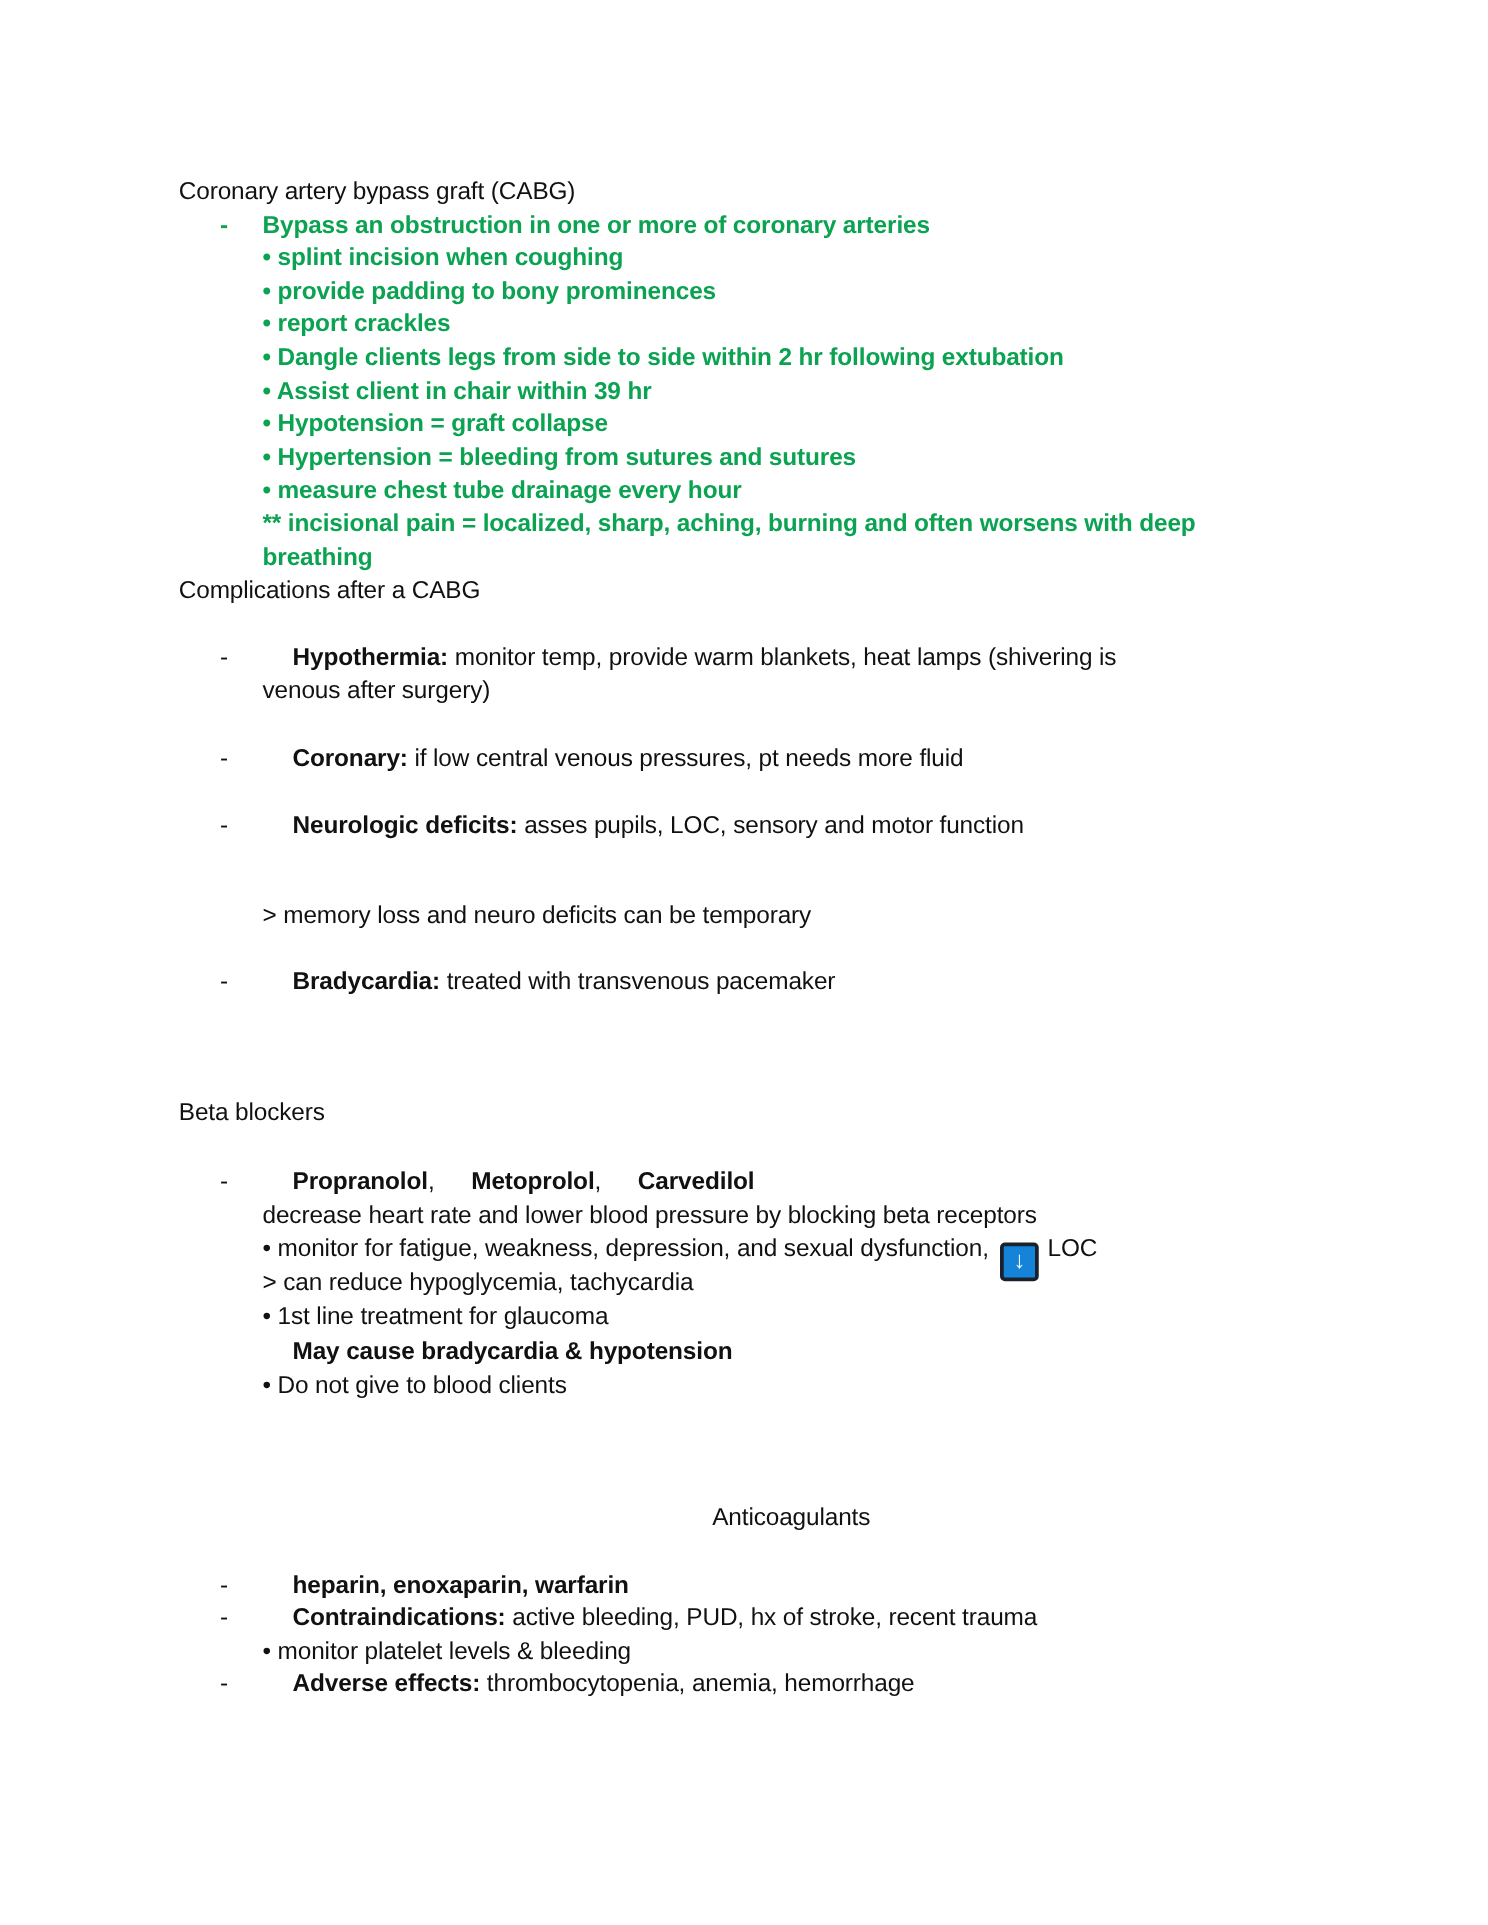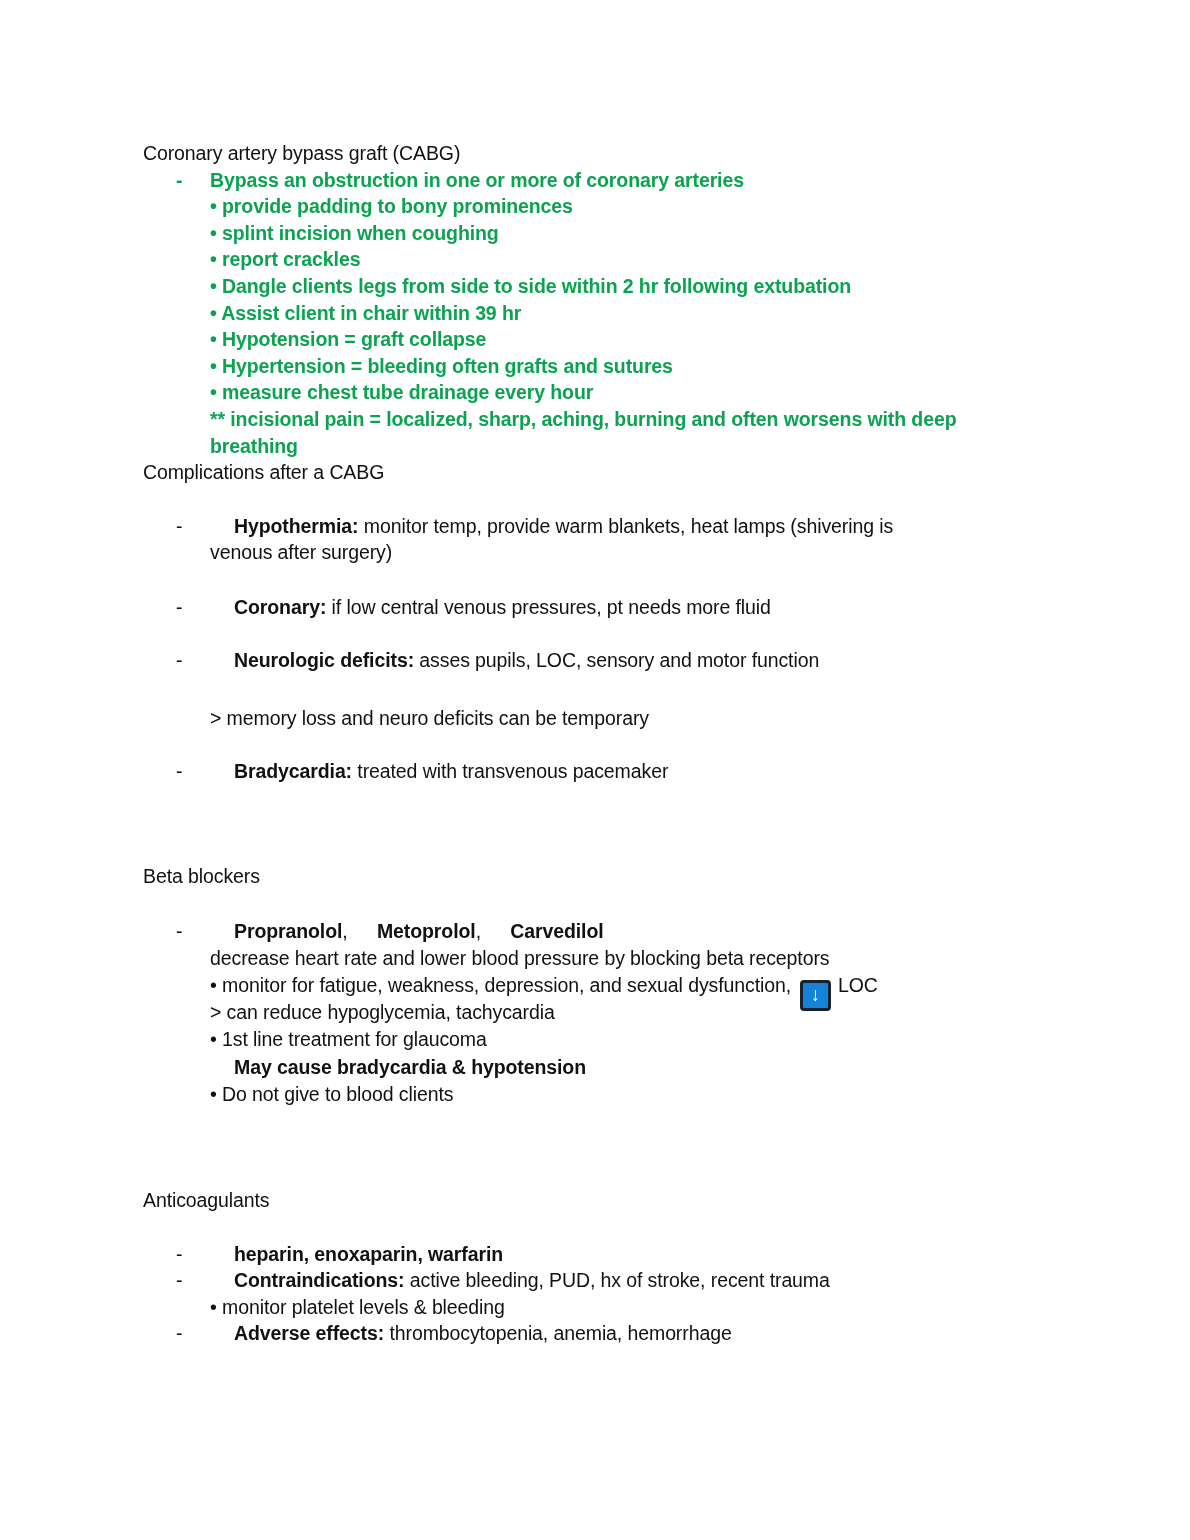--- a/index.html
+++ b/index.html
@@ -33,25 +33,25 @@
   }
   .li-body { flex: 1 1 auto; min-width: 0; }
   .indent { padding-left: 67px; }
   .heading { font-weight: 400; }
 
   
   .gap-complications { }
   .gap-hypothermia   { margin-top: 27px; }
   .gap-bleeding      { margin-top: 28px; }
   .gap-neurologic    { margin-top: 26px; }
-  .gap-neuronote     { margin-top: 32px; }
+  .gap-neuronote     { margin-top: 46px; }
   .gap-bradycardia   { margin-top: 26px; }
   .gap-beta          { margin-top: 79px; }
   .gap-beta-li       { margin-top: 28px; }
-  .gap-anticoag      { margin-top: 79px; }
+  .gap-anticoag      { margin-top: 79px; text-align: center; }
   .gap-heparin       { margin-top: 27px; }
 
   .beta-body { line-height: 27.2px; }
   .emoji-line { height: 27px; overflow: visible; }
 
   .emoji-down {
     display: inline-block;
     width: 31px;
     height: 31px;
     box-sizing: border-box;
@@ -76,27 +76,27 @@
 
     <div class="heading line">Coronary artery bypass graft (CABG)</div>
 
     <div class="li green">
       <span class="dash-col">-</span>
       <div class="li-body">
         <div class="line">Bypass an obstruction in one or more of coronary arteries</div>
       </div>
     </div>
 
+    <div class="indent green line">• splint incision when coughing</div>
     <div class="indent green line">• provide padding to bony prominences</div>
-    <div class="indent green line">• splint incision when coughing</div>
     <div class="indent green line">• report crackles</div>
     <div class="indent green line">• Dangle clients legs from side to side within 2 hr following extubation</div>
     <div class="indent green line">• Assist client in chair within 39 hr</div>
     <div class="indent green line">• Hypotension = graft collapse</div>
-    <div class="indent green line">• Hypertension = bleeding often grafts and sutures</div>
+    <div class="indent green line">• Hypertension = bleeding from sutures and sutures</div>
     <div class="indent green line">• measure chest tube drainage every hour</div>
     <div class="indent green line">** incisional pain = localized, sharp, aching, burning and often worsens with deep</div>
     <div class="indent green line">breathing</div>
 
     <div class="heading line gap-complications">Complications after a CABG</div>
 
     <div class="li gap-hypothermia">
       <span class="dash-col">-</span>
       <div class="li-body">
         <div class="line">

